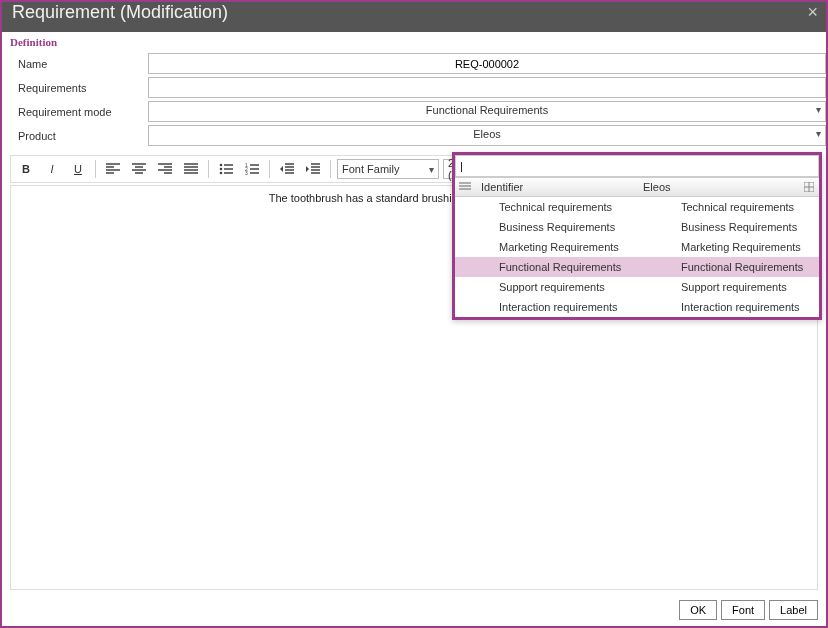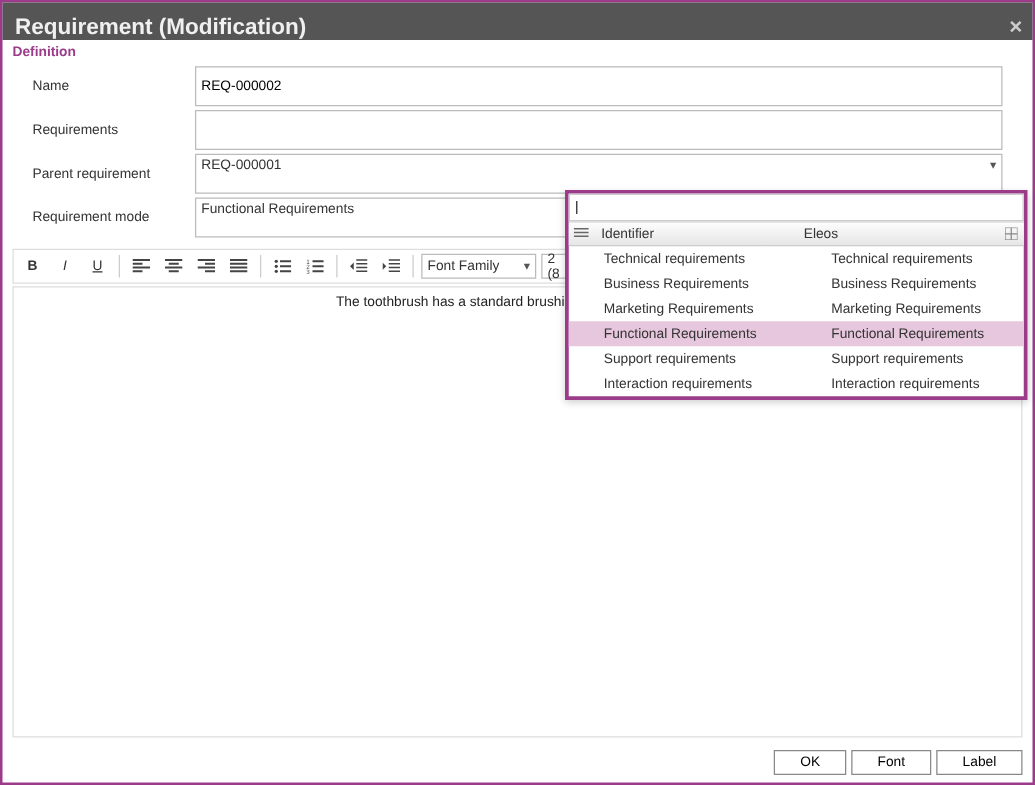--- a/index.html
+++ b/index.html
@@ -1,46 +1,46 @@
 <!DOCTYPE html>
 <html><head>
 <meta charset="utf-8">
 <style>
   * { box-sizing: border-box; }
   html, body { margin:0; padding:0; font-family: Verdana, Geneva, sans-serif; font-size:11px; color:#333; }
   .window { width:828px; height:628px; border:2px solid #9B3B8A; background:#fff; position:relative; display:flex; flex-direction:column; }
-  .titlebar { height:30px; background:#555; color:#f0f0f0; display:flex; align-items:flex-end; padding-left:10px; font-size:18px; font-weight:700; }
+  .titlebar { height:30px; background:#555; color:#f0f0f0; display:flex; align-items:flex-start; padding-left:10px; font-size:18px; font-weight:400; }
   .titlebar .close { margin-left:auto; margin-right:8px; font-size:18px; cursor:pointer; color:#ccc; }
-  .section-title { color:#9B3B8A; font-weight:bold; padding:4px 8px 2px; font-size:11px; }
-  .form { padding:0 24px; }
+  .section-title { color:#9B3B8A; font-weight:bold; padding:4px 8px 2px; font-size:11px;font-family:Liberation Serif, serif; }
+  .form { padding:0 0;margin-left:16px; }
   .form-row { display:flex; align-items:center; margin:3px 0; }
   .form-row label { width:130px; padding-right:4px; }
   .form-row .field { flex:1; }
-  input[type=text].text, .select { width:100%; height:32px; border:1px solid #bbb; padding:2px 4px; font:inherit; background:#fff; }
+  input[type=text].text, .select { width:100%; height:21px; border:1px solid #bbb; padding:2px 4px; font:inherit; background:#fff;text-align:center; }
   .select { position:relative; }
   .select::after { content:"▾"; position:absolute; right:4px; top:2px; font-size:10px; color:#555; }
   .toolbar { display:flex; align-items:center; gap:4px; border:1px solid #ddd; padding:2px 4px; margin:6px 8px 0; height:28px; }
   .tool-btn { width:22px; height:22px; display:flex; align-items:center; justify-content:center; border:1px solid transparent; cursor:pointer; border-radius:2px; }
   .vsep { width:1px; height:18px; background:#ccc; margin:0 2px; }
   .tool-select { height:20px; border:1px solid #bbb; font:inherit; padding:0 18px 0 4px; background:#fff; position:relative; display:flex; align-items:center; }
   .tool-select::after { content:"▾"; position:absolute; right:4px; font-size:10px; color:#555; }
   .editor { flex:1; border:1px solid #ddd; margin:2px 8px 4px; padding:6px; overflow:hidden; }
   .editor-text { text-align:center; color:#222; }
   .footer { display:flex; justify-content:flex-end; gap:4px; padding:6px 8px; }
-  .footer button { border:1px solid #888; background:#fff; font:inherit; padding:3px 20px; cursor:pointer; }
+  .footer button { border:1px solid #888; background:#fff; font:inherit; padding:3px 10px; cursor:pointer; }
   svg { display:block; }
 
   
   .popup { position:absolute; left:450px; top:150px; width:370px; border:3px solid #9B3B8A; background:#fff; box-shadow:0 2px 6px rgba(0,0,0,0.2); }
   .popup input.search { width:100%; height:22px; border:1px solid #ccc; padding:2px 4px; font:inherit; }
   .popup .header-row { display:flex; align-items:center; background:linear-gradient(#fdfdfd,#e6e6e6); border:1px solid #ccc; border-left:none; border-right:none; height:20px; padding-left:0; }
   .popup .hcell { flex:1; padding-left:6px; color:#333; }
   .popup .hicon { width:20px; display:flex; justify-content:center; color:#666; }
   .popup .row { display:flex; height:20px; align-items:center; cursor:pointer; }
-  .popup .row .cell { flex:1; padding-left:28px; }
+  .popup .row .cell { flex:1; padding-left:44px; }
   .popup .row.selected { background:#e6c7dd; }
 </style>
 </head>
 <body>
 
 <div class="window">
   <div class="titlebar">
     <span>Requirement (Modification)</span>
     <span class="close">×</span>
   </div>
@@ -50,29 +50,29 @@
   <div class="form">
     <div class="form-row">
       <label>Name</label>
       <div class="field"><input type="text" class="text" value="REQ-000002" style=""></div>
     </div>
     <div class="form-row">
       <label>Requirements</label>
       <div class="field"><input type="text" class="text" value="" style=""></div>
     </div>
     <div class="form-row">
-      <label>Parent requirement</label>
+      <label>Requirement mode</label>
       <div class="field">
-          <div class="select"><span>REQ-000001</span></div>
+          <div class="select"><span>Functional Requirements</span></div>
         </div>
     </div>
     <div class="form-row">
-      <label>Requirement mode</label>
+      <label>Product</label>
       <div class="field">
-          <div class="select"><span>Functional Requirements</span></div>
+          <div class="select"><span>Eleos</span></div>
         </div>
     </div>
   </div>
 
   <div class="toolbar">
     <div class="tool-btn">
         <b>B</b>
       </div>
     <div class="tool-btn">
         <i>I</i>
@@ -125,21 +125,21 @@
           <path d="M3 3L0 6l3 3z" fill="#444"></path>
         </svg>
       </div>
     <div class="tool-btn">
         <svg width="14" height="12">
           <path d="M5 1h9M5 4h9M5 7h9M5 10h9" stroke="#444" stroke-width="1.3"></path>
           <path d="M0 3l3 3-3 3z" fill="#444"></path>
         </svg>
       </div>
     <div class="vsep"></div>
-    <div class="tool-select" style="width:92px">
+    <div class="tool-select" style="width:102px">
         <span>Font Family</span>
       </div>
     <div class="tool-select" style="width:34px">
         <span>2 (8</span>
       </div>
   </div>
 
   <div class="editor">
     <div class="editor-text">The toothbrush has a standard brushing mode: this mode is</div>
   </div>

